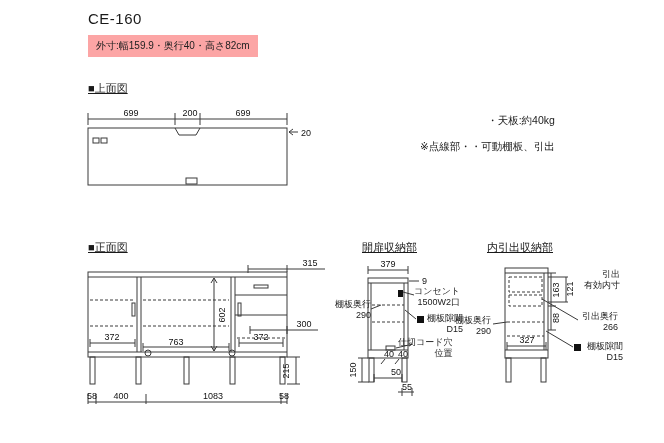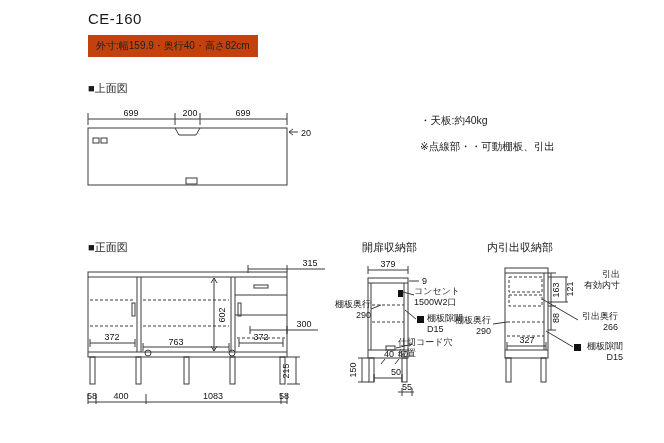--- a/index.html
+++ b/index.html
@@ -1,24 +1,24 @@
 <!DOCTYPE html>
 <html><head>
 <meta charset="utf-8">
 <style>
   * { margin:0; padding:0; box-sizing:border-box; }
   html,body { background:#ffffff; }
   body {
     width:664px; height:443px; position:relative; overflow:hidden;
     font-family:"Liberation Sans","DejaVu Sans",sans-serif; color:#1a1a1a;
   }
-  .abs { position:absolute; }
+  .abs { position:absolute;text-align:right; }
   .title { font-size:15px; letter-spacing:.5px; }
-  .dims-box { background:#c2410c; font-size:10px; line-height:14px; padding:4px 8px; color:#222; }
-  .sec-heading { font-size:11px; }
+  .dims-box { background:#fca5a5; font-size:10px; line-height:14px; padding:4px 8px; color:#222; }
+  .sec-heading { font-size:11px;text-decoration:underline; }
   .load-info { font-size:10.5px; line-height:14px; }
   .load-info .note { margin-top:12px; }
   .lbl { font-size:9px; line-height:10.5px; white-space:nowrap; }
   .lbl.center { text-align:right; white-space:normal; }
   svg { position:absolute; left:0; top:0; }
   svg text { font-size:9px; fill:#111; font-family:"Liberation Sans","DejaVu Sans",sans-serif; }
   svg .ln { stroke:#3a3a3a; stroke-width:1; fill:none; }
   svg .dash { stroke-dasharray:3,2; }
   svg .fillb { fill:#111; stroke:none; }
 </style>

